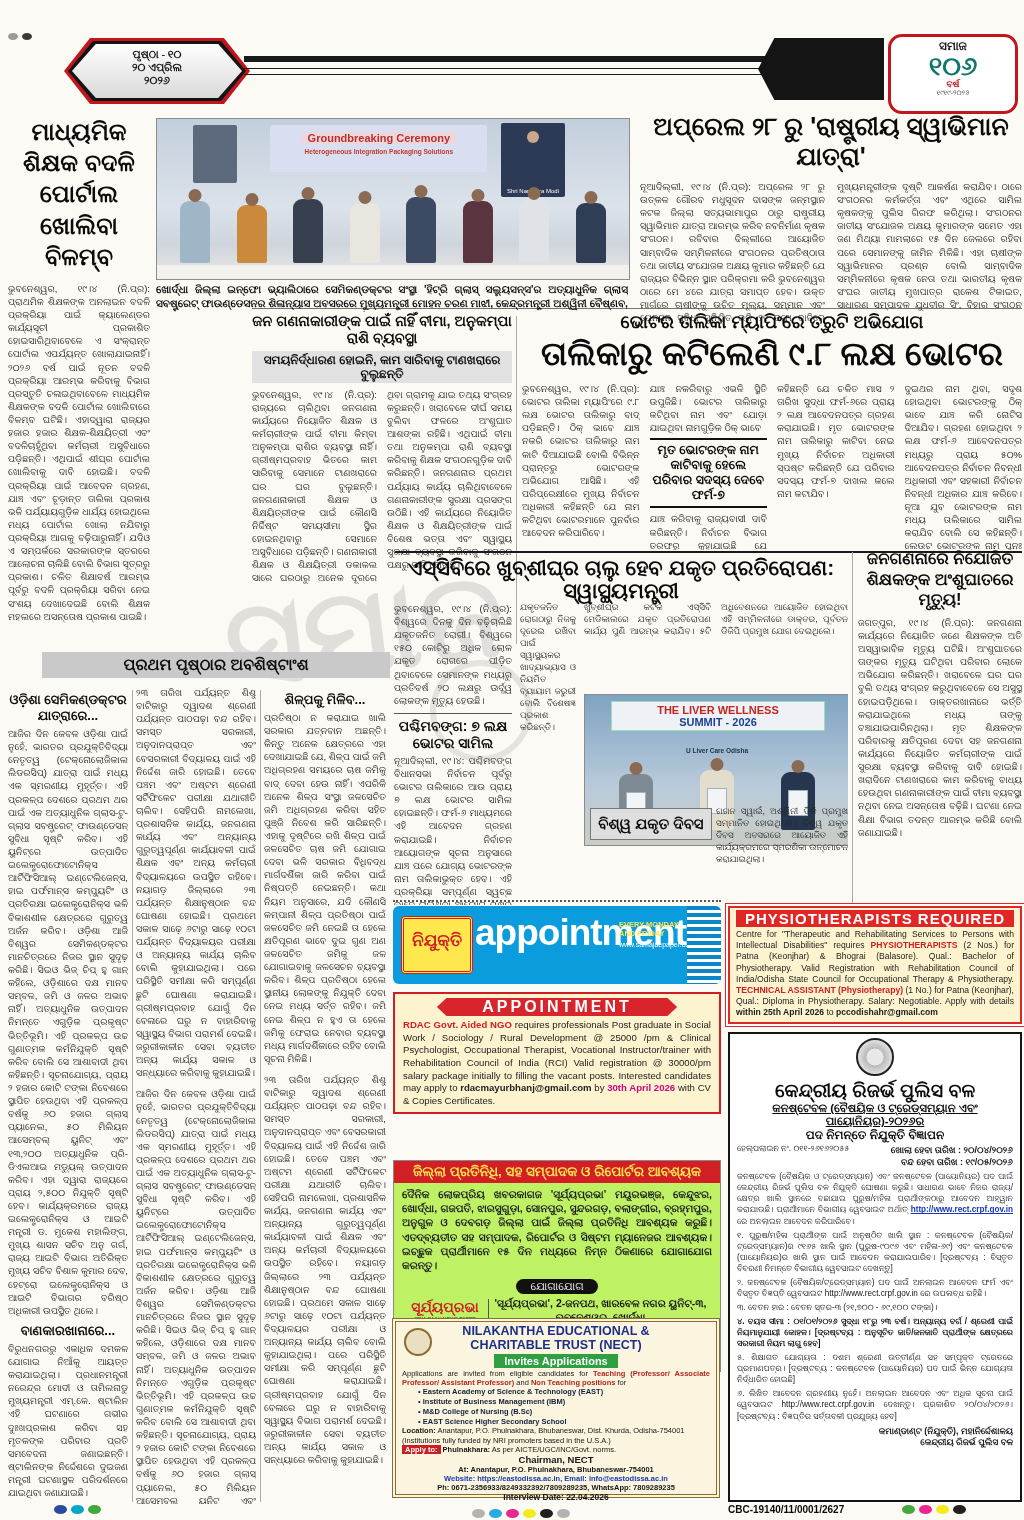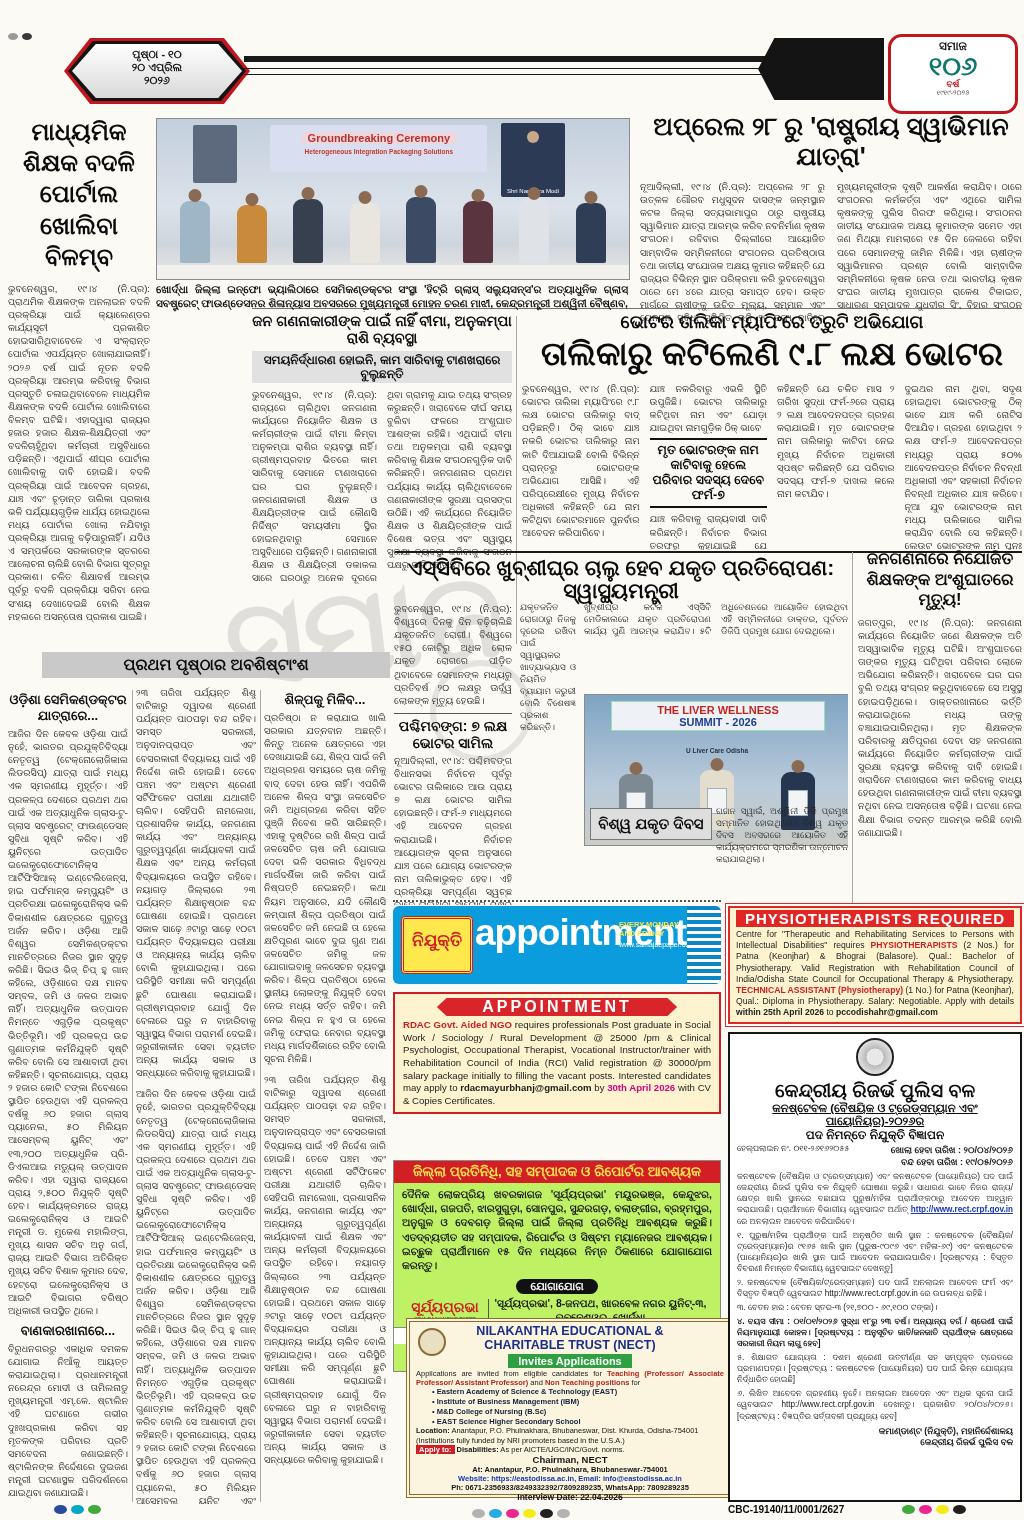--- a/index.html
+++ b/index.html
@@ -7,21 +7,21 @@
         font-family:"Liberation Sans","DejaVu Sans",sans-serif;color:#161616;overflow:hidden;}
   .abs{position:absolute;}
   .jt{text-align:justify;overflow:hidden;word-break:break-word;}
   .body-txt{font-size:9.5px;line-height:1.38;color:#232323;}
   .body-sm{font-size:8.8px;line-height:1.36;color:#262626;}
   .hl{font-weight:bold;color:#0b0b0b;}
   .center{text-align:center;}
   .rule{background:#1a1a1a;}
   .grayrule{background:#a9a9a9;}
   
-  .hex-o{clip-path:polygon(14% 0,86% 0,100% 50%,86% 100%,14% 100%,0 50%);}
+  .hex-o{clip-path:polygon(14% 0,86% 0,100% 50%,86% 100%,14% 100%,0 50%);font-family:Liberation Serif, serif;}
   .point-o{clip-path:polygon(0 50%,13% 0,100% 0,100% 100%,13% 100%);}
   
   .photo{background:linear-gradient(180deg,#c3cfdd 0%,#dbe2ea 55%,#cfd5dc 78%,#e9e9e7 100%);position:relative;overflow:hidden;}
   .person{border-radius:9px 9px 2px 2px;position:relative;}
   .person:before{content:"";position:absolute;top:-12px;left:50%;transform:translateX(-50%);
      width:13px;height:13px;border-radius:50%;background:#8a6a52;}
   .fig-row{position:absolute;left:0;right:0;bottom:10%;display:flex;justify-content:space-around;align-items:flex-end;padding:0 10px;}
   .book{position:absolute;left:50%;transform:translateX(-50%);top:18px;width:18px;height:24px;background:#f3f4f6;border:1px solid #9fb0c0;}
   
   .yellow-ad{background:#fdf4cf;}
@@ -206,49 +206,49 @@
   <div class="abs yellow-ad" style="left:393px;top:992px;width:328px;height:122px;border:2px solid #cf1d24;padding:4px 8px;box-sizing:border-box;">
     <div class="center" style="background:#d8242b;color:#fff;font-weight:bold;font-size:16px;letter-spacing:3px;width:78%;margin:0 auto;clip-path:polygon(4% 0,96% 0,100% 50%,96% 100%,4% 100%,0 50%);">APPOINTMENT</div>
     <div class="jt" style="font-size:9.6px;line-height:1.32;margin-top:3px;color:#222;">
       <span class="red-bold">RDAC Govt. Aided NGO</span><span> requires professionals Post graduate in Social Work / Sociology / Rural Development @ 25000 /pm &amp; Clinical Psychologist, Occupational Therapist, Vocational Instructor/trainer with Rehabilitation Council of India (RCI) Valid registration @ 30000/pm salary package initially to filling the vacant posts. Interested candidates may apply to </span><span style="font-weight:bold;">rdacmayurbhanj@gmail.com</span><span> by </span><span style="color:#d6007f;font-weight:bold;">30th April 2026</span><span> with CV &amp; Copies Certificates.</span>
     </div>
   </div>
 
   <div class="abs" style="left:393px;top:1120px;width:328px;height:212px;background:#bef264;border:1px solid #888;box-sizing:border-box;margin-top:40px;">
     <div class="center" style="background:#d21f26;color:#ffe84d;font-weight:bold;font-size:13.5px;padding:3px 0;">ଜିଲ୍ଲା ପ୍ରତିନିଧି, ସହ ସମ୍ପାଦକ ଓ ରିପୋର୍ଟର ଆବଶ୍ୟକ</div>
     <div class="jt" style="font-size:10.5px;font-weight:bold;line-height:1.35;padding:4px 8px;color:#1c1c1c;">ଦୈନିକ ଲୋକପ୍ରିୟ ଖବରକାଗଜ 'ସୂର୍ଯ୍ୟପ୍ରଭା' ମୟୂରଭଞ୍ଜ, କେନ୍ଦୁଝର, ଖୋର୍ଦ୍ଧା, ଗଜପତି, ଝାରସୁଗୁଡ଼ା, ସୋନପୁର, ସୁନ୍ଦରଗଡ଼, ବଲାଙ୍ଗୀର, ବ୍ରହ୍ମପୁର, ଅନୁଗୁଳ ଓ ଦେବଗଡ଼ ଜିଲ୍ଲା ପାଇଁ ଜିଲ୍ଲା ପ୍ରତିନିଧି ଆବଶ୍ୟକ କରୁଛି। ଏତଦ୍‌ବ୍ୟତୀତ ସହ ସମ୍ପାଦକ, ରିପୋର୍ଟର ଓ ସିଷ୍ଟମ ମ୍ୟାନେଜର ଆବଶ୍ୟକ। ଇଚ୍ଛୁକ ପ୍ରାର୍ଥୀମାନେ ୧୫ ଦିନ ମଧ୍ୟରେ ନିମ୍ନ ଠିକଣାରେ ଯୋଗାଯୋଗ କରନ୍ତୁ।</div>
-    <div class="center"><span style="display:inline-block;background:#111;color:#fff;font-weight:bold;font-size:11px;padding:1px 14px;border-radius:8px;">ଯୋଗାଯୋଗ</span></div>
+    <div class="center"><span style="display:inline-block;background:#111;color:#fff;font-weight:normal;font-size:11px;padding:1px 14px;border-radius:8px;">ଯୋଗାଯୋଗ</span></div>
     <div style="display:flex;align-items:center;padding:3px 8px;">
       <div style="width:86px;border-right:1px solid #555;text-align:center;">
         <div style="color:#cf1d24;font-weight:bold;font-size:14px;">ସୂର୍ଯ୍ୟପ୍ରଭା</div>
         <div style="font-size:5px;color:#333;">ODIA DAILY NEWS PAPER</div>
       </div>
-      <div class="center" style="flex:1;font-size:10.5px;font-weight:bold;line-height:1.3;">'ସୂର୍ଯ୍ୟପ୍ରଭା', 8-ଜନପଥ, ଖାରବେଳ ନଗର ୟୁନିଟ୍-୩, ଭୁବନେଶ୍ୱର, ଖୋର୍ଦ୍ଧା</div>
+      <div class="center" style="flex:1;font-size:10.5px;font-weight:bold;line-height:1.3;">'ସୂର୍ଯ୍ୟପ୍ରଭା', 2-ଜନପଥ, ଖାରବେଳ ନଗର ୟୁନିଟ୍-୩, ଭୁବନେଶ୍ୱର, ଖୋର୍ଦ୍ଧା</div>
     </div>
     <div class="center" style="background:#fff;border-top:1px solid #888;font-weight:bold;font-size:11.5px;padding:2px 0;">E-mail: mktg.surjyaprava@gmail.com</div>
   </div>
 
-  <div class="abs" style="left:406px;top:1318px;width:328px;height:180px;background:#fbf4df;border:4px double #8a6d2f;box-sizing:border-box;padding:3px 6px;font-size:7.5px;">
+  <div class="abs" style="left:392px;top:1318px;width:328px;height:180px;background:#fbf4df;border:4px double #8a6d2f;box-sizing:border-box;padding:3px 6px;font-size:7.5px;">
     <div style="position:absolute;left:8px;top:6px;width:24px;height:24px;border-radius:50%;border:2px solid #8a6d2f;background:#e9dfc2;"></div>
     <div class="center" style="color:#1b2f8a;font-weight:bold;font-size:12.5px;line-height:1.1;">
       <div>NILAKANTHA EDUCATIONAL &amp;</div>
       <div>CHARITABLE TRUST (NECT)</div>
     </div>
     <div class="center" style="margin:2px 0;"><span style="background:#2fa042;color:#fff;font-weight:bold;font-size:11px;padding:1px 10px;">Invites Applications</span></div>
     <div class="jt" style="line-height:1.25;color:#222;">
       <span>Applications are invited from eligible candidates for </span><span style="font-weight:bold;color:#b3261e;">Teaching (Professor/ Associate Professor/ Assistant Professor)</span><span> and </span><span style="font-weight:bold;color:#b3261e;">Non Teaching positions</span><span> for</span>
     </div>
     <div style="padding-left:16px;font-weight:bold;color:#14213d;line-height:1.3;">
       <div>• <span>Eastern Academy of Science &amp; Technology (EAST)</span></div>
       <div>• <span>Institute of Business Management (IBM)</span></div>
       <div>• <span>M&amp;D College of Nursing (B.Sc)</span></div>
       <div>• <span>EAST Science Higher Secondary School</span></div>
     </div>
     <div style="line-height:1.25;"><b>Location:</b><span> Anantapur, P.O. Phulnakhara, Bhubaneswar, Dist. Khurda, Odisha-754001 (Institutions fully funded by NRI promoters based in the U.S.A.)</span></div>
-    <div style="line-height:1.25;"><b style="background:#cf1d24;color:#fff;padding:0 3px;">Apply to:</b> <b>Disabilities:</b><span> As per AICTE/UGC/INC/Govt. norms.</span></div>
+    <div style="line-height:1.25;"><b style="background:#cf1d24;color:#fff;padding:0 3px;">Apply to:</b> <b>Phulnakhara:</b><span> As per AICTE/UGC/INC/Govt. norms.</span></div>
     <div class="center" style="font-weight:bold;font-size:9.5px;">Chairman, NECT</div>
     <div class="center" style="font-weight:bold;">At: Anantapur, P.O. Phulnakhara, Bhubaneswar-754001</div>
     <div class="center" style="font-weight:bold;color:#1638b5;">Website: https://eastodissa.ac.in, Email: info@eastodissa.ac.in</div>
     <div class="center" style="font-weight:bold;">Ph: 0671-2356933/8249332392/7809289235, WhatsApp: 7809289235</div>
     <div class="center" style="font-weight:bold;font-size:8.5px;">Interview Date: 22.04.2026</div>
   </div>
 
   <div class="abs yellow-ad" style="left:728px;top:906px;width:294px;height:118px;border:2px solid #e02726;box-shadow:0 0 0 2px #fff,0 0 0 3px #e02726;box-sizing:border-box;padding:2px 6px;">
     <div class="center" style="background:#e02726;color:#fff;font-weight:bold;font-size:15px;letter-spacing:1px;">PHYSIOTHERAPISTS REQUIRED</div>
     <div class="jt" style="font-size:8.6px;line-height:1.3;margin-top:2px;color:#222;">

